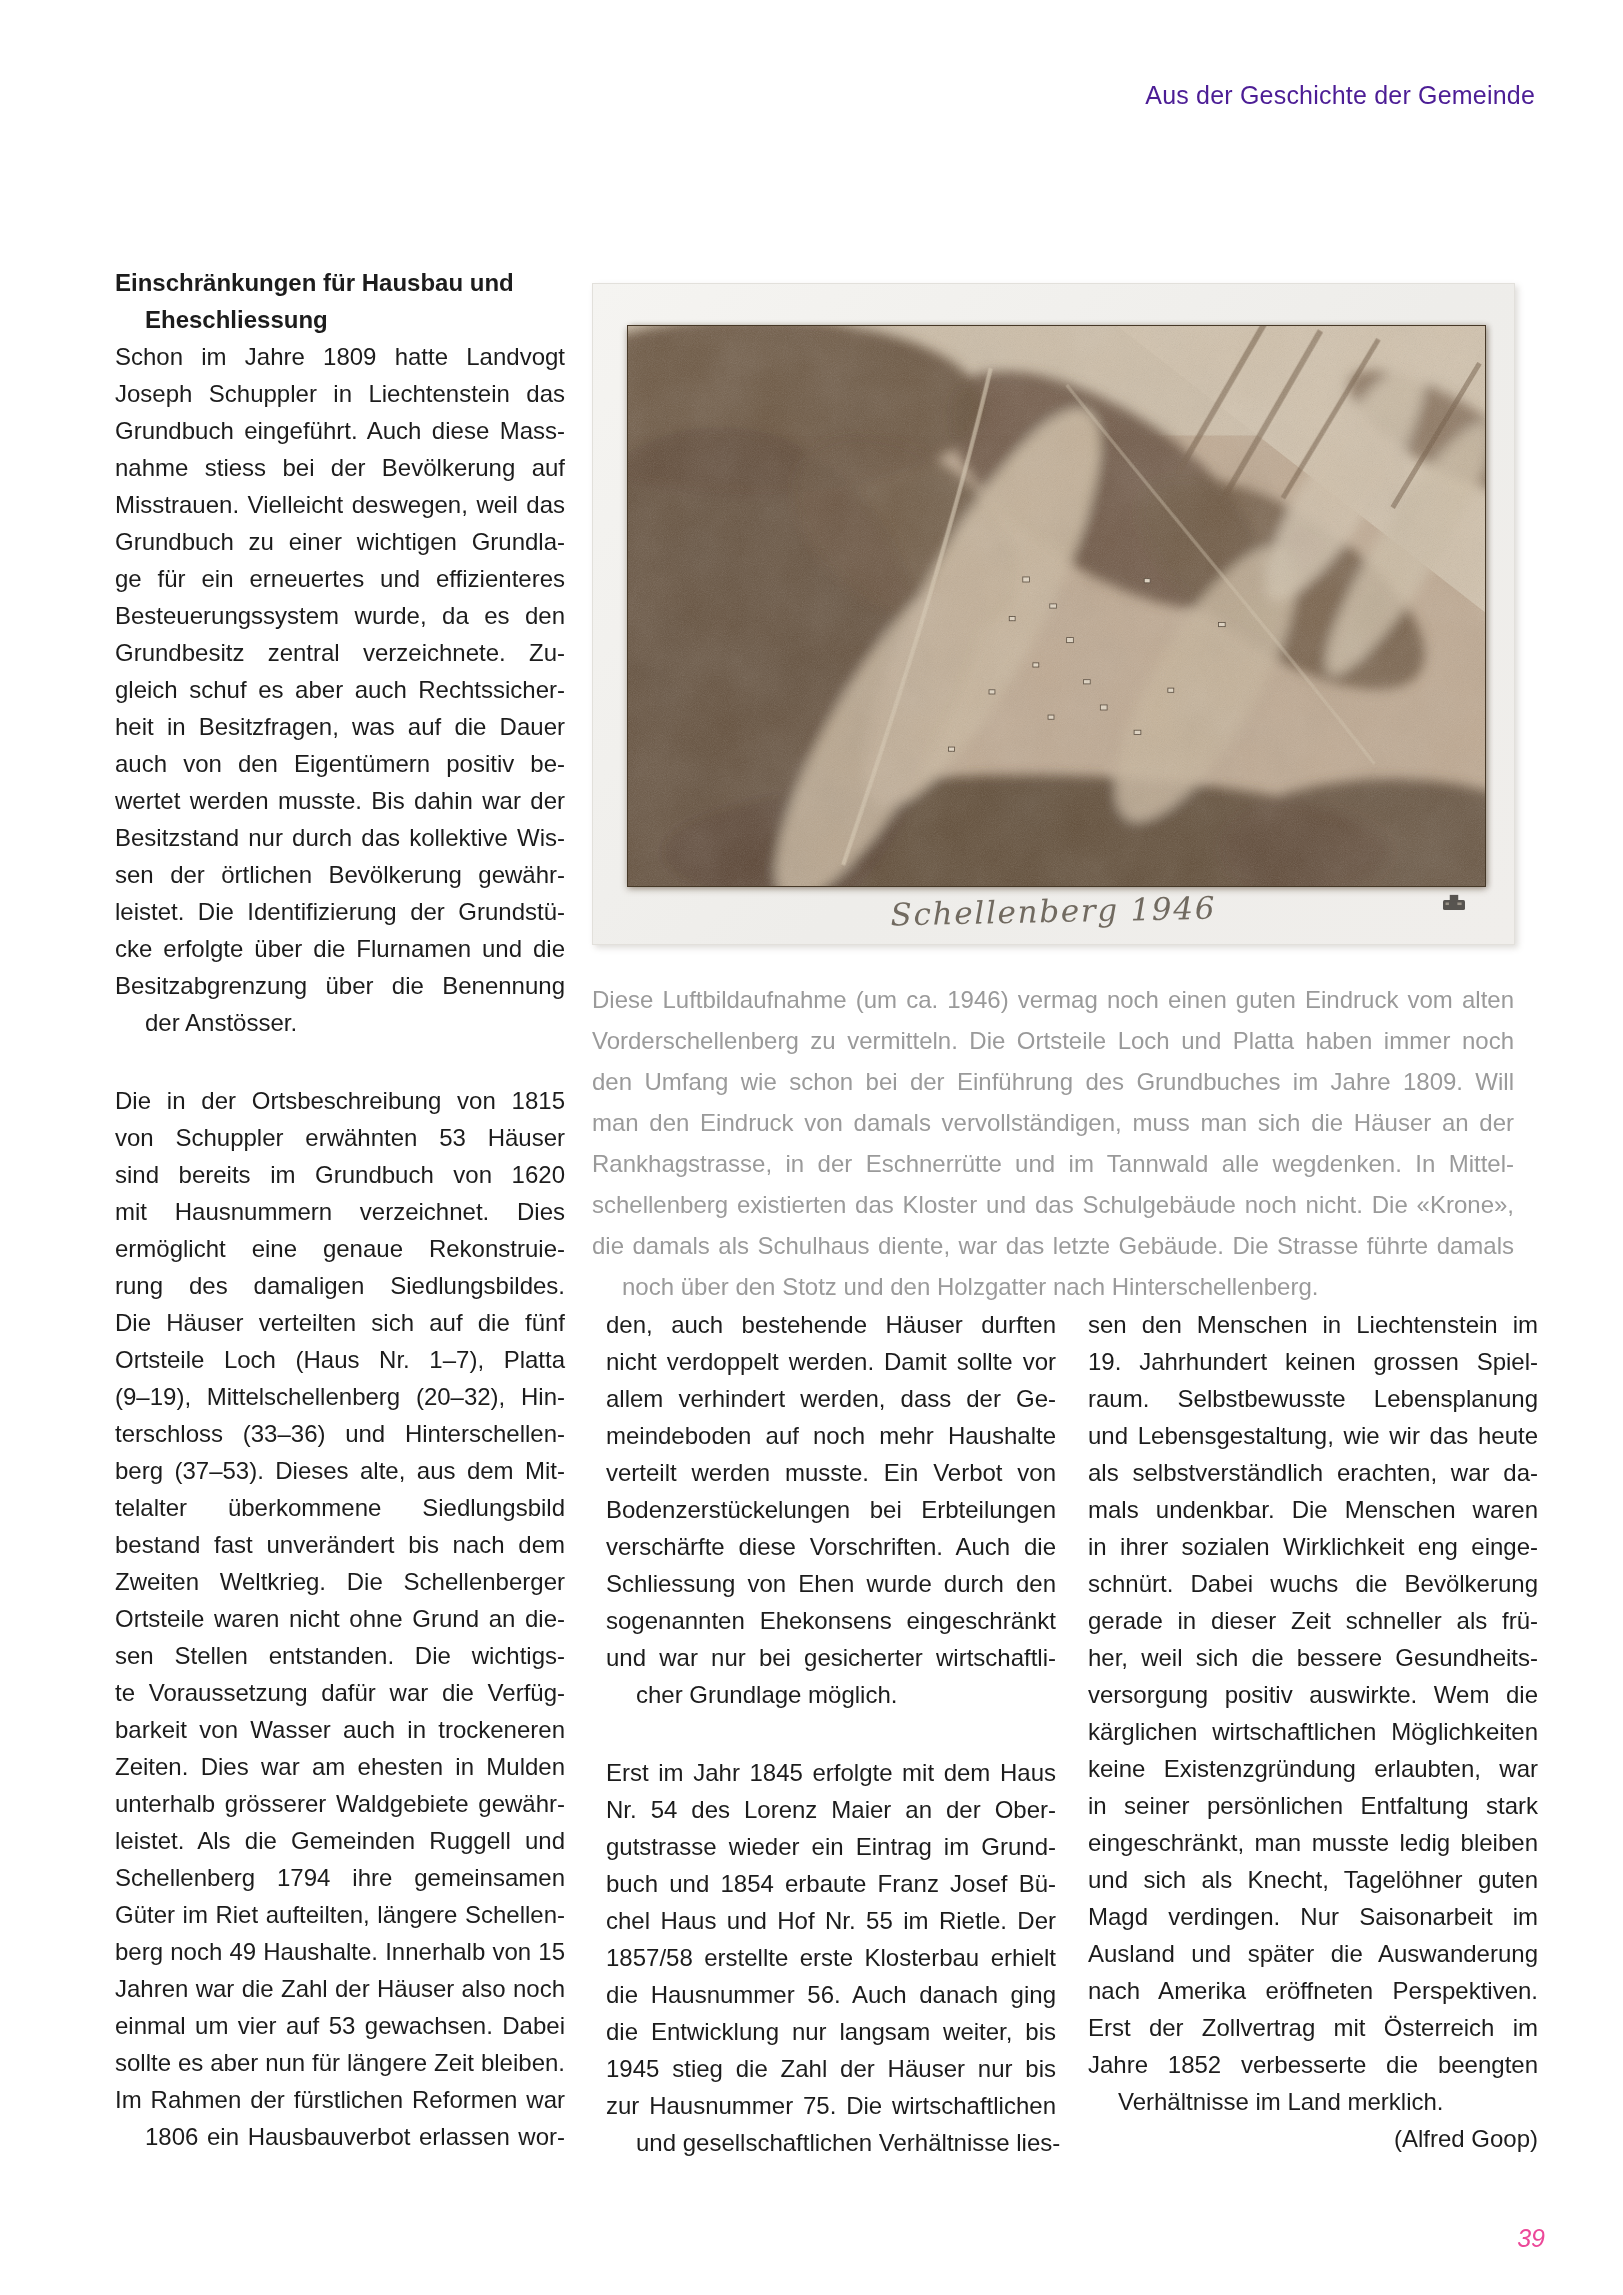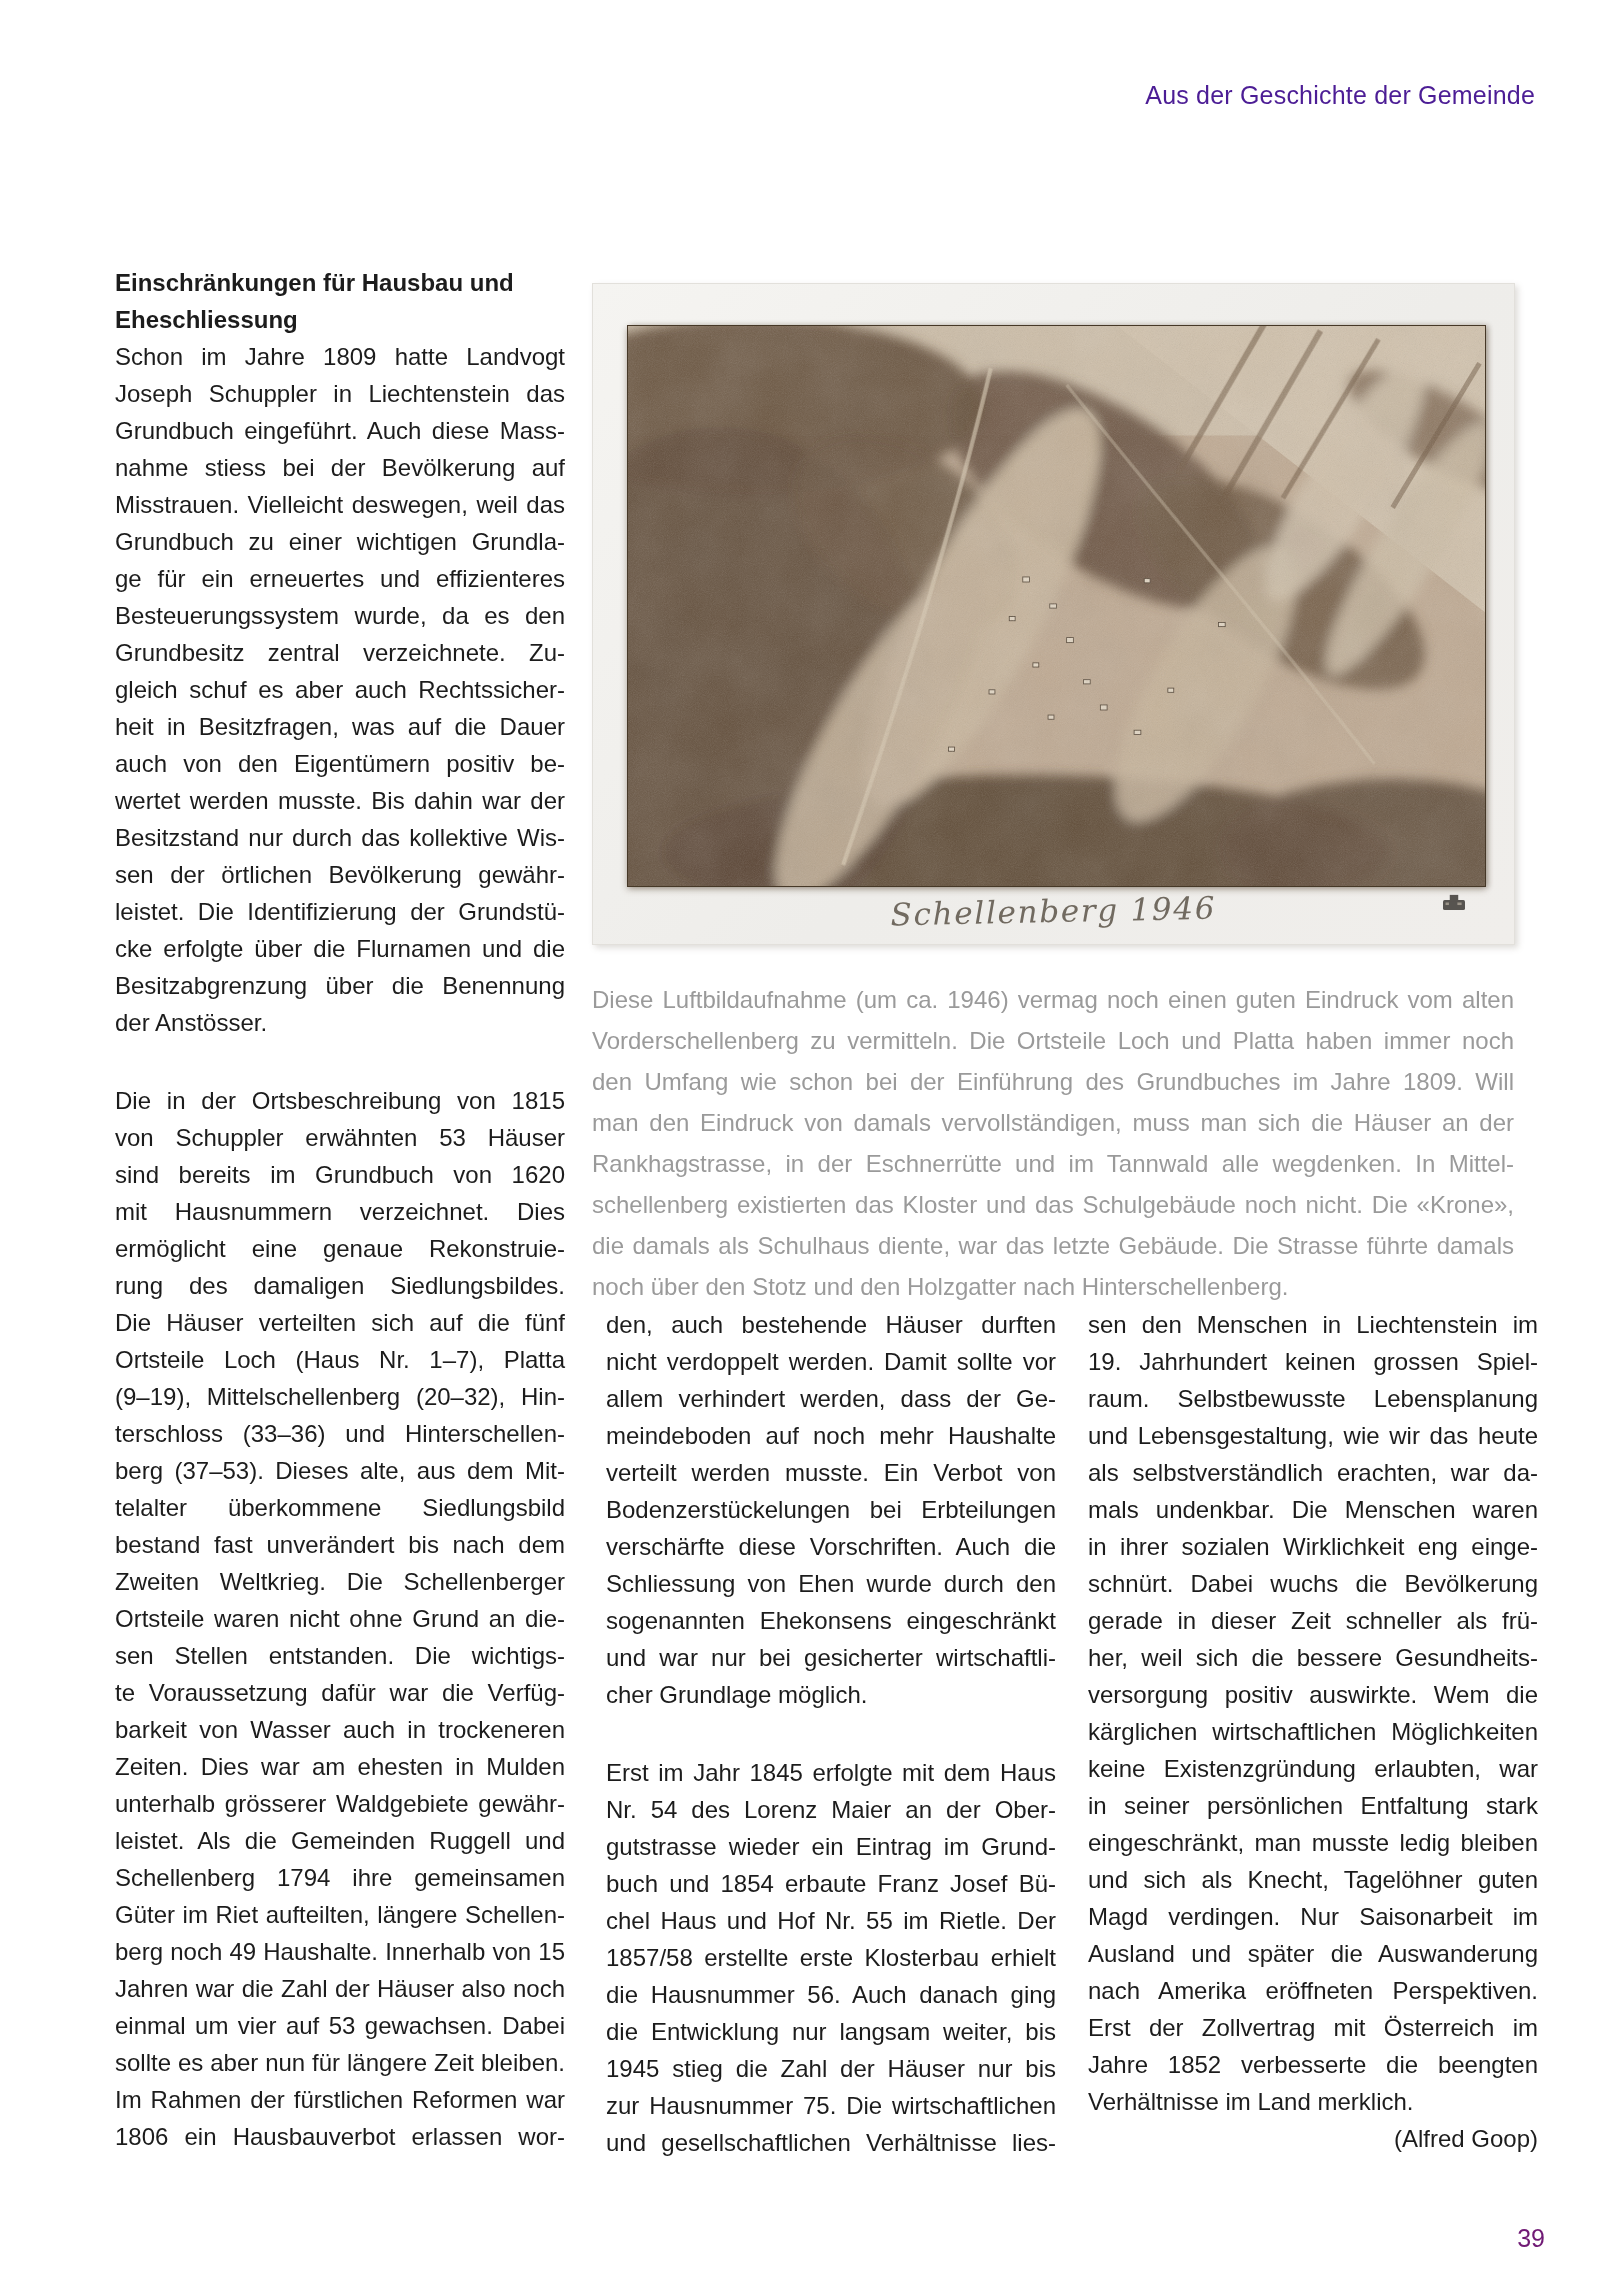--- a/index.html
+++ b/index.html
@@ -14,21 +14,21 @@
   }
   
   .col{position:absolute;font-size:24px;}
   .col-left{left:115px;top:264px;width:450px;}
   .col-mid{left:606px;top:1306px;width:450px;}
   .col-right{left:1088px;top:1306px;width:450px;}
   .pline{
     height:37px;line-height:37px;white-space:nowrap;
     text-align:justify;text-align-last:justify;overflow:visible;
   }
-  .pline.pl-last{text-align-last:left;}
+  .pline.pl-last{text-align-last:left;margin-left:30px;}
   .para[data-cont="true"] .pline.pl-last{text-align-last:justify;}
   .heading .pline{font-weight:700;text-align-last:left;white-space:normal;}
   .para{margin:0;}
   .para + .para{margin-top:41px;}
   .byline{height:37px;line-height:37px;text-align:right;font-size:24px;}
   
   .photo-caption{
     position:absolute;left:592px;top:979px;width:922px;
     font-size:24px;color:#9a9a9a;
   }
@@ -50,21 +50,21 @@
   .photo-script{
     position:absolute;left:0;right:0;top:603px;height:59px;
     text-align:center;line-height:49px;
     font-family:"DejaVu Serif", serif;font-style:italic;
     font-size:31px;color:#716a60;letter-spacing:1.7px;
     transform:rotate(-1.2deg);
   }
   .photo-stamp{position:absolute;right:49px;top:610px;width:22px;height:17px;opacity:.85;}
   .page-number{
     position:absolute;top:2224px;right:78px;
-    font-size:25px;color:#701a75;
+    font-size:25px;color:#ec4899;font-style:italic;
   }
 </style>
 </head>
 <body>
 
 <div class="page-header">Aus der Geschichte der Gemeinde</div>
 
 <div class="photo-mat">
   <div class="photo-img">
     <svg viewBox="0 0 1016 665" preserveAspectRatio="none">

